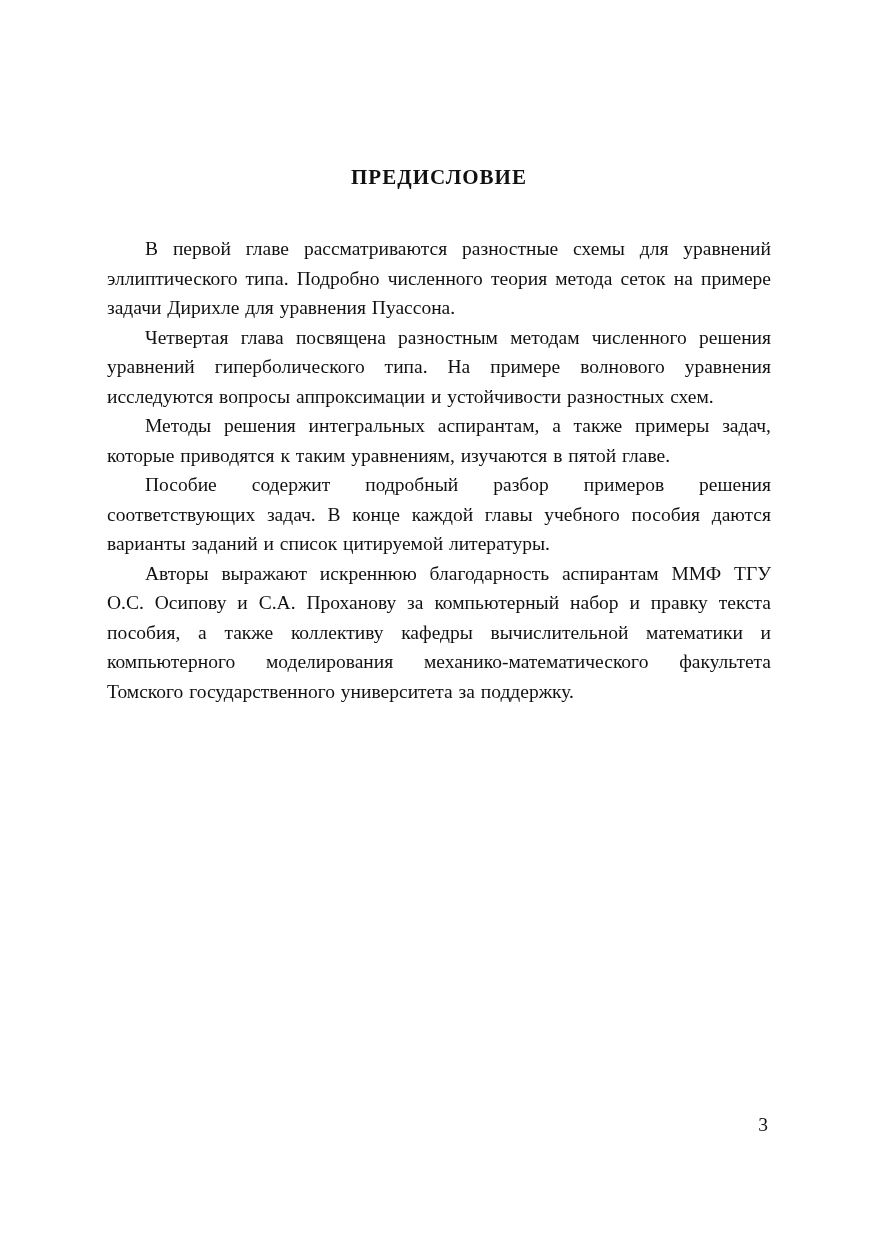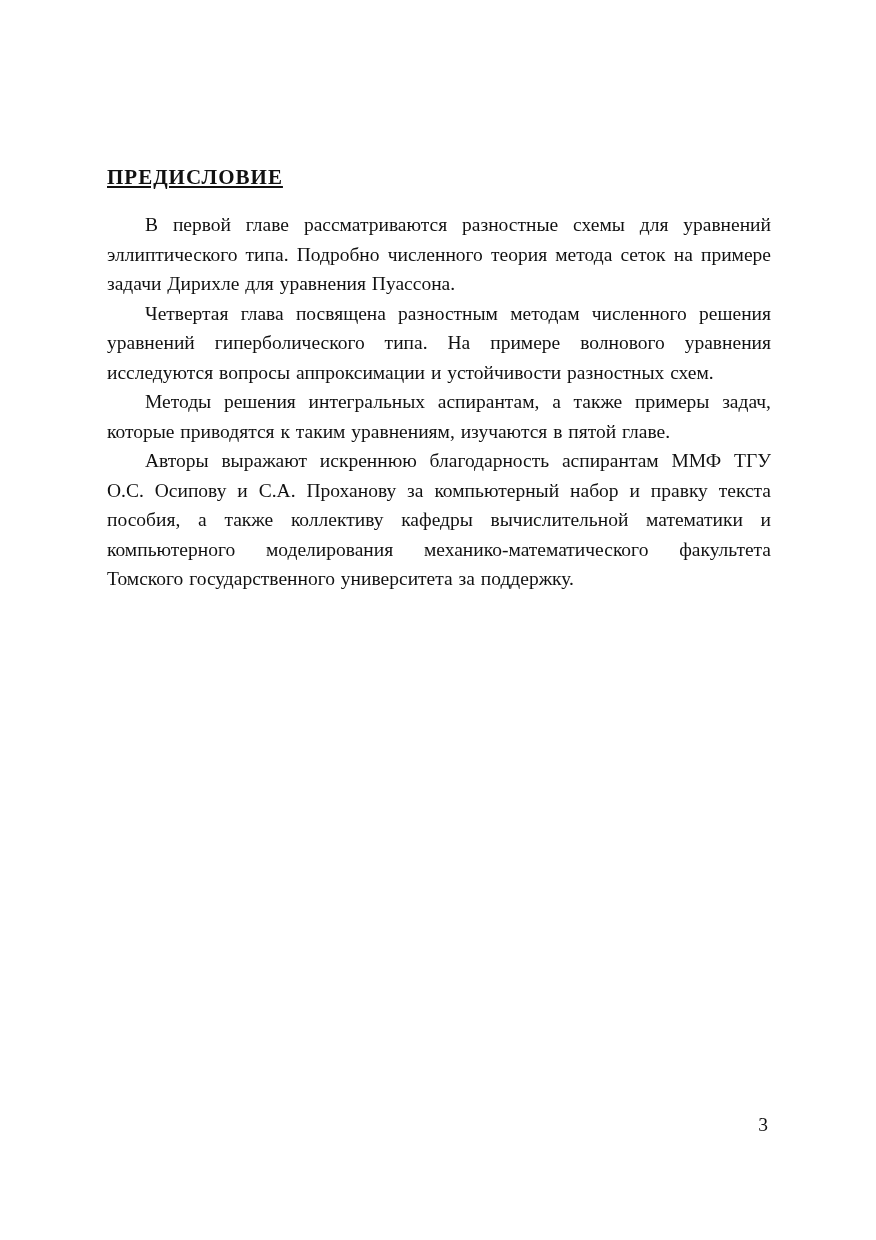--- a/index.html
+++ b/index.html
@@ -21,26 +21,25 @@
   }
 
   .content {
     position: absolute;
     left: 107px;
     top: 165px;
     width: 664px;
   }
 
   .doc-title {
-    text-align: left;
+    text-align: center;
     font-weight: bold;
     font-size: 21px;
     letter-spacing: 1px;
-    margin-bottom: 20px;
-    text-decoration: underline;
+    margin-bottom: 44px;
   }
 
   .body-text p {
     font-size: 19.5px;
     line-height: 29.5px;
     text-align: justify;
     text-indent: 38px;
     hyphens: auto;
     word-spacing: 1px;
   }
@@ -56,18 +55,19 @@
 <body>
 
 <div class="page" lang="ru">
   <div class="content">
     <div class="doc-title">ПРЕДИСЛОВИЕ</div>
 
     <div class="body-text">
       <p>В первой главе рассматриваются разностные схемы для уравнений эллиптического типа. Подробно численного теория метода сеток на примере задачи Дирихле для уравнения Пуассона.</p>
       <p>Четвертая глава посвящена разностным методам численного решения уравнений гиперболического типа. На примере волнового уравнения исследуются вопросы аппроксимации и устойчивости разностных схем.</p>
       <p>Методы решения интегральных аспирантам, а также примеры задач, которые приводятся к таким уравнениям, изучаются в пятой главе.</p>
+      <p>Пособие содержит подробный разбор примеров решения соответствующих задач. В конце каждой главы учебного пособия даются варианты заданий и список цитируемой литературы.</p>
       <p>Авторы выражают искреннюю благодарность аспирантам ММФ ТГУ О.С. Осипову и С.А. Проханову за компьютерный набор и правку текста пособия, а также коллективу кафедры вычислительной математики и компьютерного моделирования механико-математического факультета Томского государственного университета за поддержку.</p>
     </div>
   </div>
 
   <div class="page-number">3</div>
 </div>
 
 </body></html>

